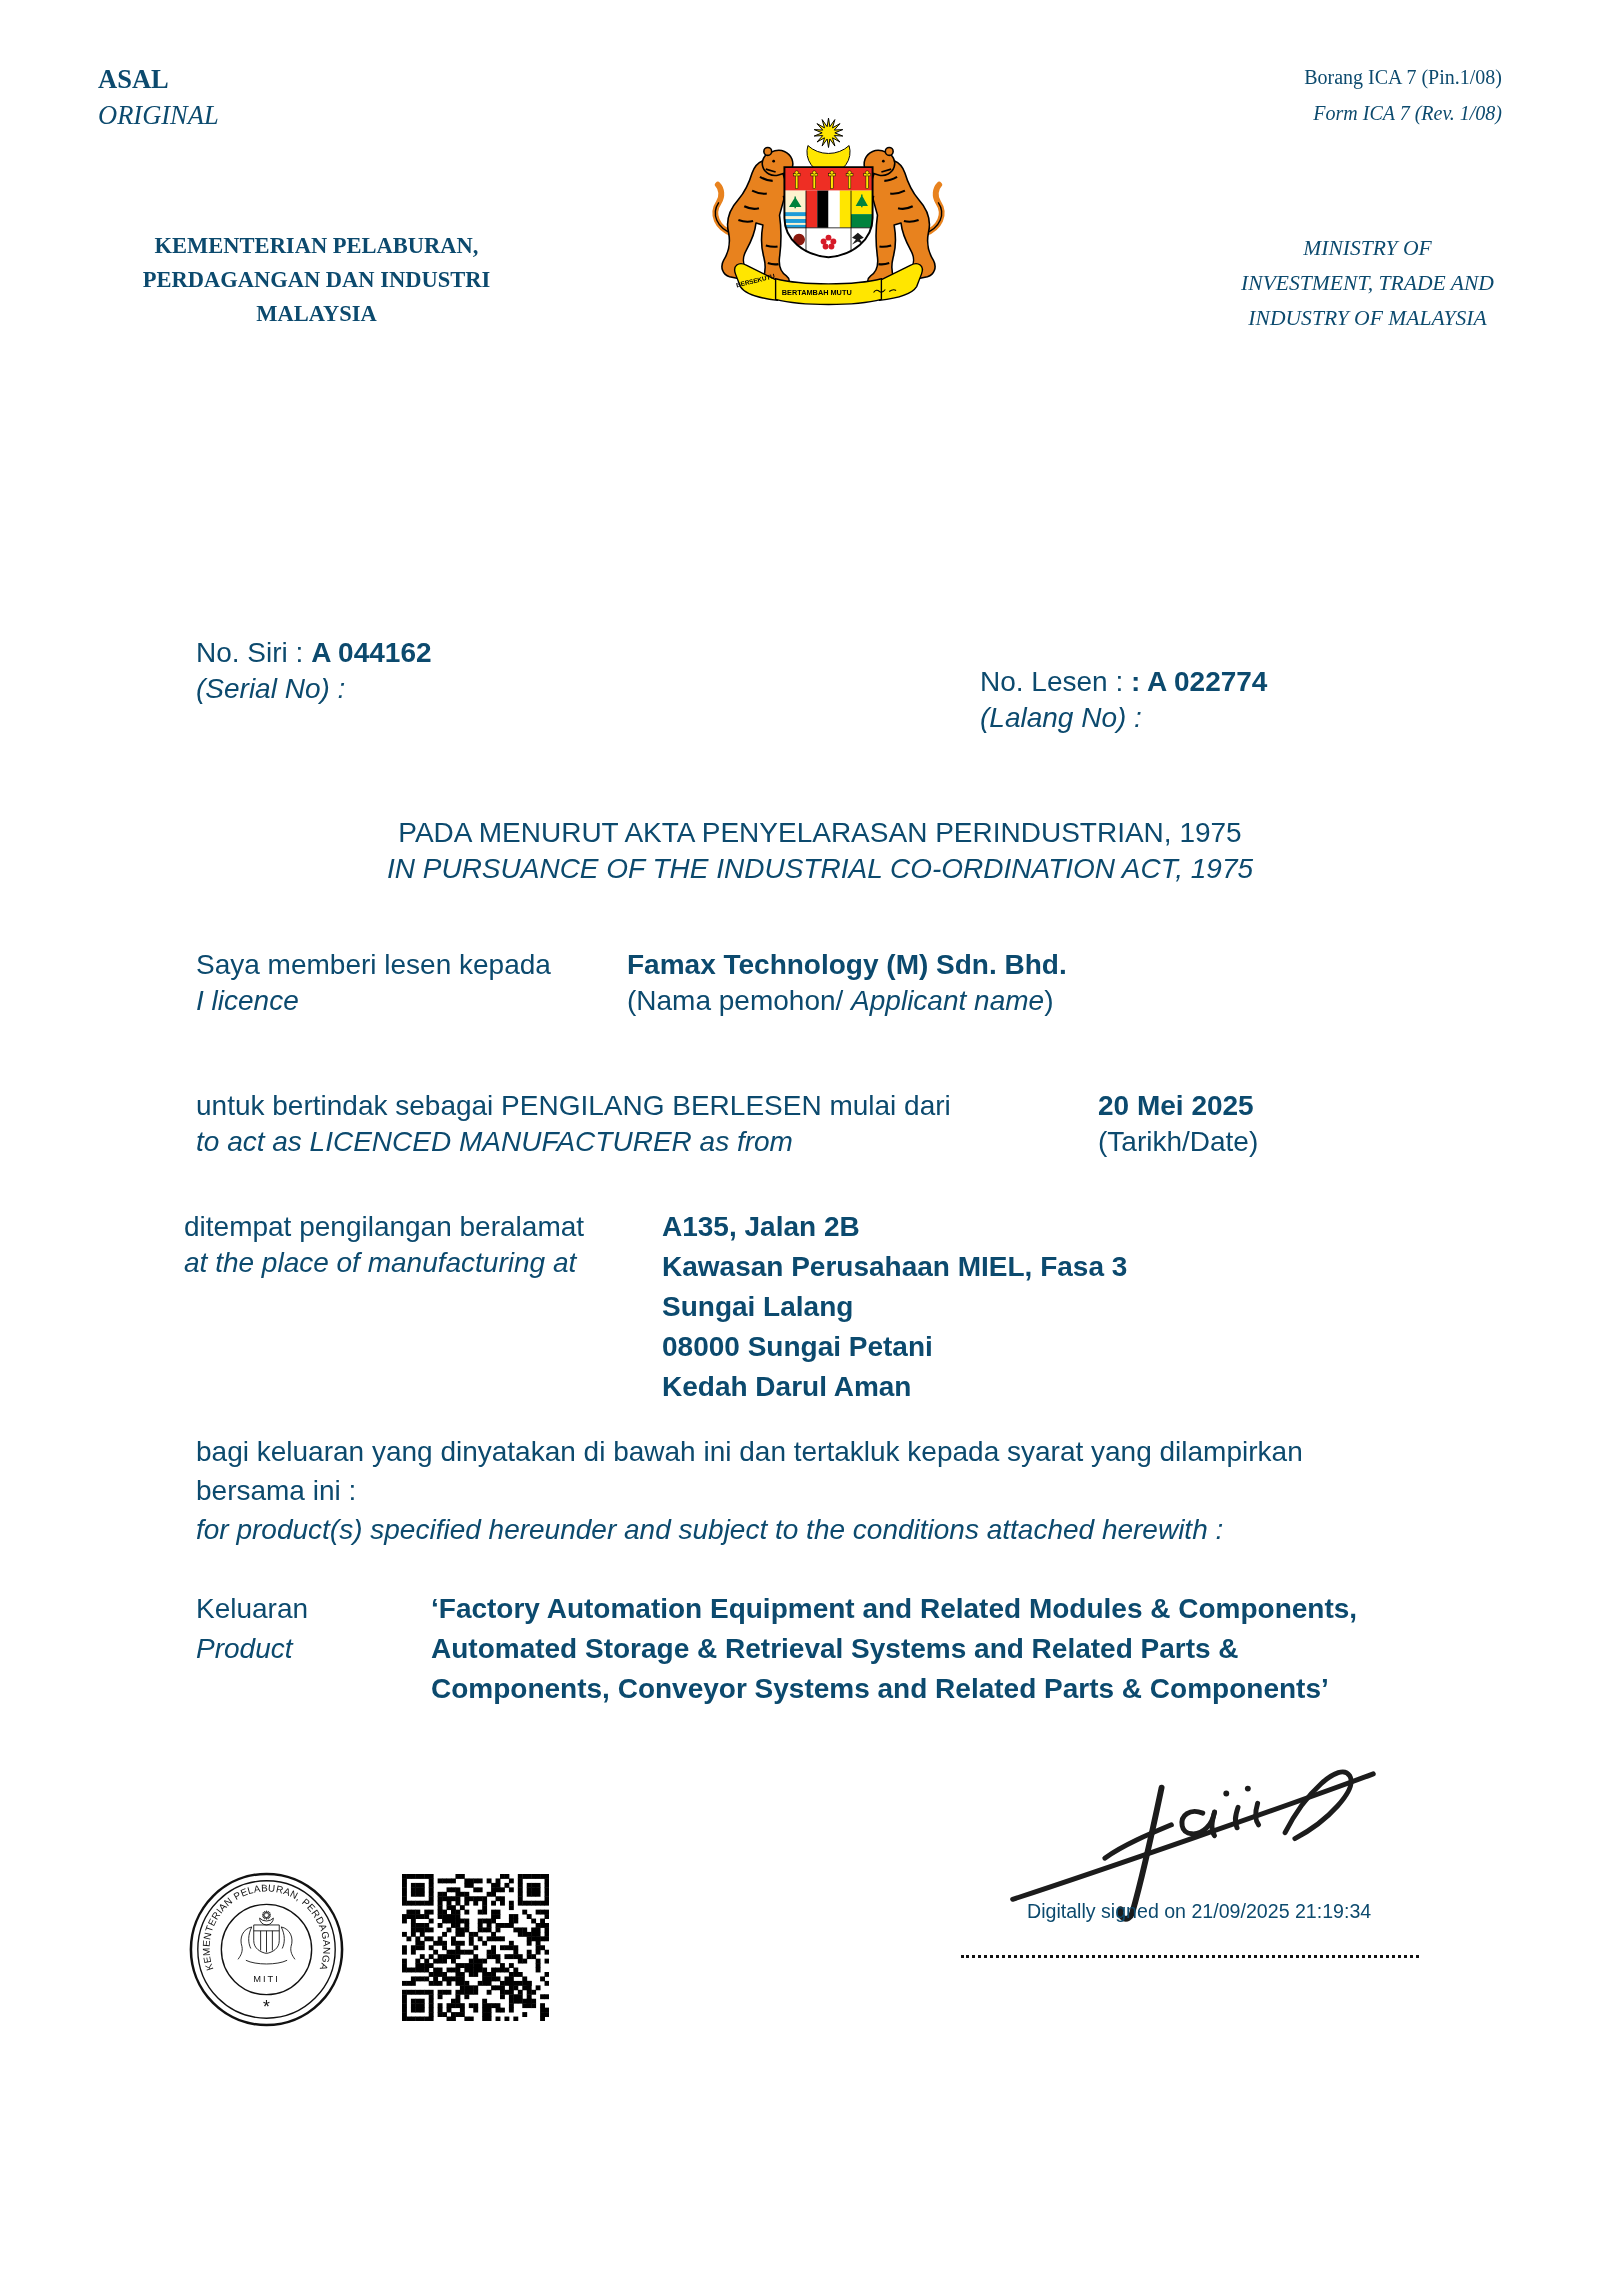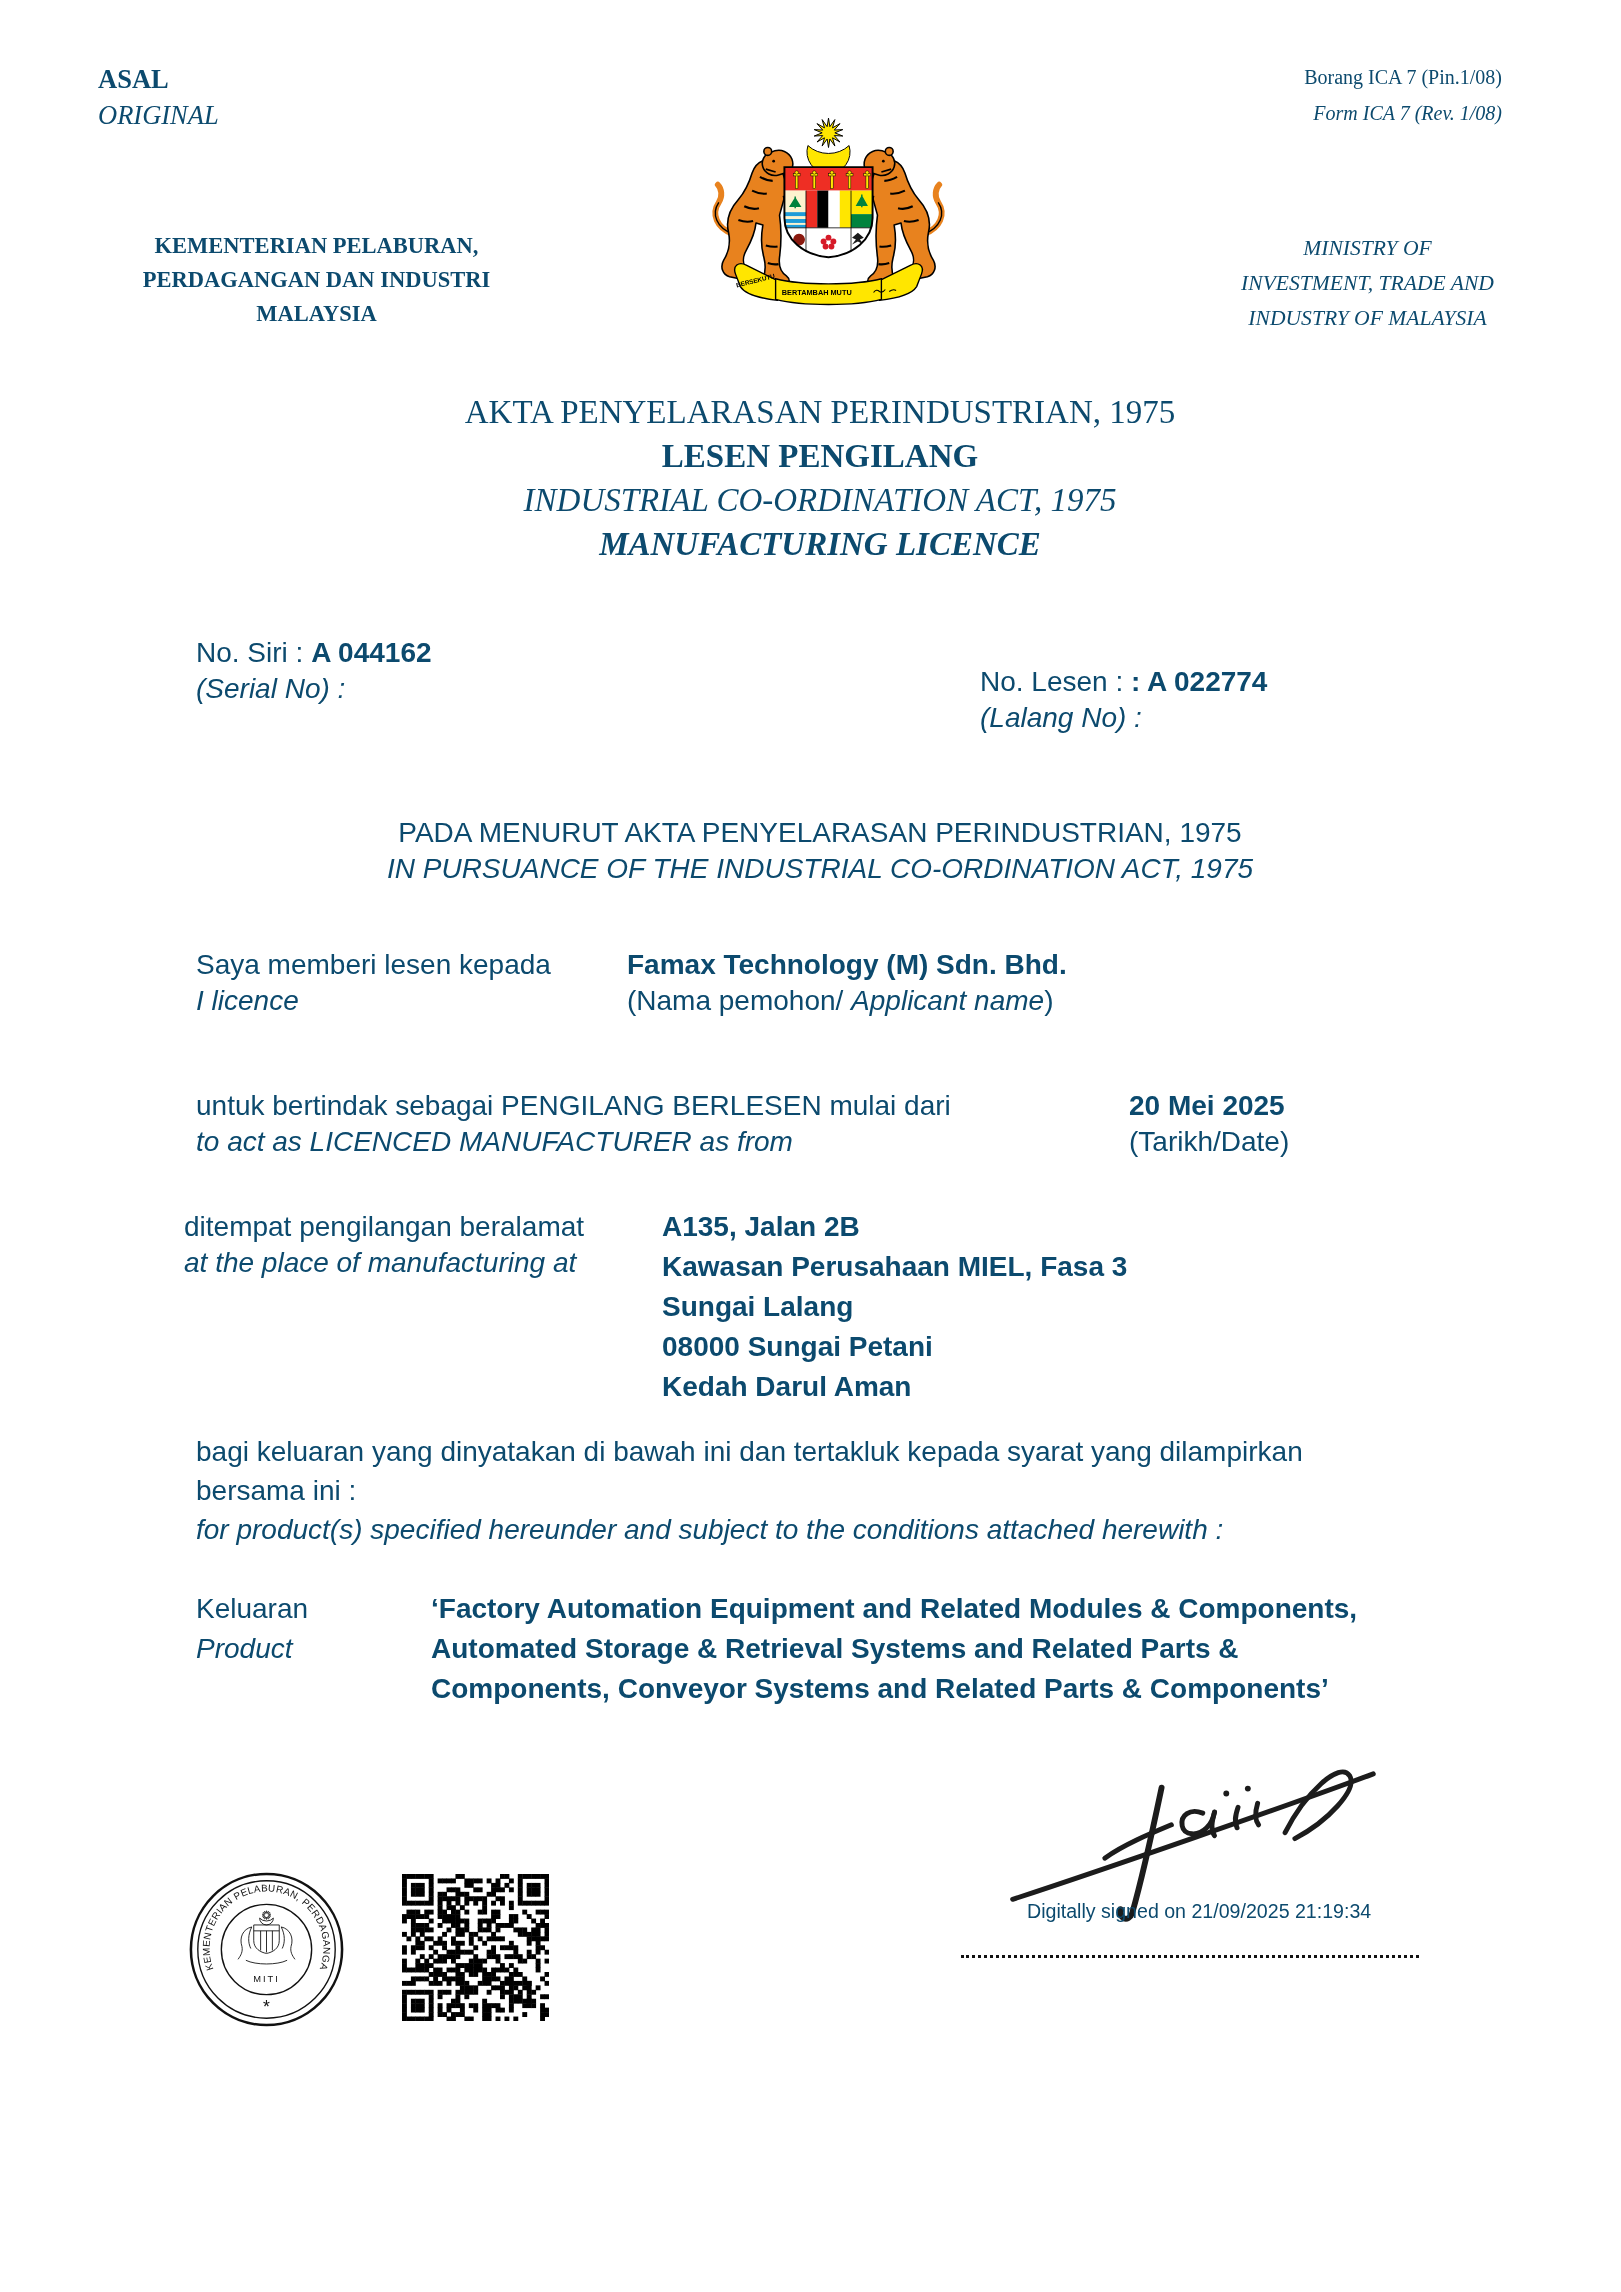--- a/index.html
+++ b/index.html
@@ -174,26 +174,20 @@
     <g stroke="#000" stroke-width="1.4">
       <path d="M70,168 L38,152 C30,148 24,153 27,161 L32,174 C37,182 52,186 70,188 Z" fill="#FFE600"></path>
       <path d="M174,168 L206,152 C214,148 220,153 217,161 L212,174 C207,182 192,186 174,188 Z" fill="#FFE600"></path>
       <path d="M68,166 C95,173 149,173 176,166 L176,187 C149,194 95,194 68,187 Z" fill="#FFE600"></path>
     </g>
     <text x="48" y="170" font-size="6.5" font-weight="bold" text-anchor="middle" transform="rotate(-14 48 170)">BERSEKUTU</text>
     <text x="110" y="183" font-size="7.5" font-weight="bold" text-anchor="middle">BERTAMBAH MUTU</text>
     <path d="M168,180 q3,-4 6,-1 q3,2 6,-2 m4,2 q4,-3 7,-1" fill="none" stroke="#000" stroke-width="1.1"></path>
   </svg>
 
-  <div class="abs serif center" style="left:124px;top:390px;width:1392px;font-size:33px;line-height:44px;">
-    <div>AKTA PENYELARASAN PERINDUSTRIAN, 1975</div>
-    <div class="b">LESEN PENGILANG</div>
-    <div class="i">INDUSTRIAL CO-ORDINATION ACT, 1975</div>
-    <div class="b i">MANUFACTURING LICENCE</div>
-  </div>
 
   <div class="abs body-txt" style="left:196px;top:635px;">
     <div><span>No. Siri : </span><span class="b">A 044162</span></div>
     <div class="i">(Serial No) :</div>
   </div>
   <div class="abs body-txt" style="left:980px;top:635px;margin-top:29px;">
     <div><span>No. Lesen : </span><span class="b">: A 022774</span></div>
     <div class="i">(Lalang No) :</div>
   </div>
 
@@ -208,21 +202,21 @@
   </div>
   <div class="abs body-txt" style="left:627px;top:947px;">
     <div class="b">Famax Technology (M) Sdn. Bhd.</div>
     <div><span>(Nama pemohon/ </span><span class="i">Applicant name</span><span>)</span></div>
   </div>
 
   <div class="abs body-txt" style="left:196px;top:1088px;">
     <div>untuk bertindak sebagai PENGILANG BERLESEN mulai dari</div>
     <div class="i">to act as LICENCED MANUFACTURER as from</div>
   </div>
-  <div class="abs body-txt" style="left:1098px;top:1088px;margin-left:31px;">
+  <div class="abs body-txt" style="left:1098px;top:1088px;">
     <div class="b">20 Mei 2025</div>
     <div>(Tarikh/Date)</div>
   </div>
 
   <div class="abs body-txt" style="left:184px;top:1209px;">
     <div>ditempat pengilangan beralamat</div>
     <div class="i">at the place of manufacturing at</div>
   </div>
   <div class="abs addr" style="left:662px;top:1207px;">
     <div>A135, Jalan 2B</div>

